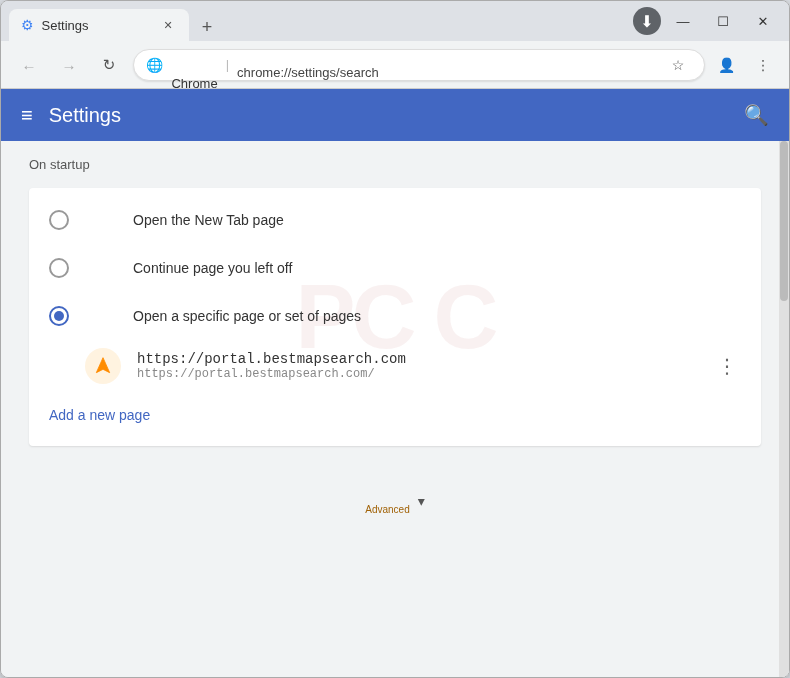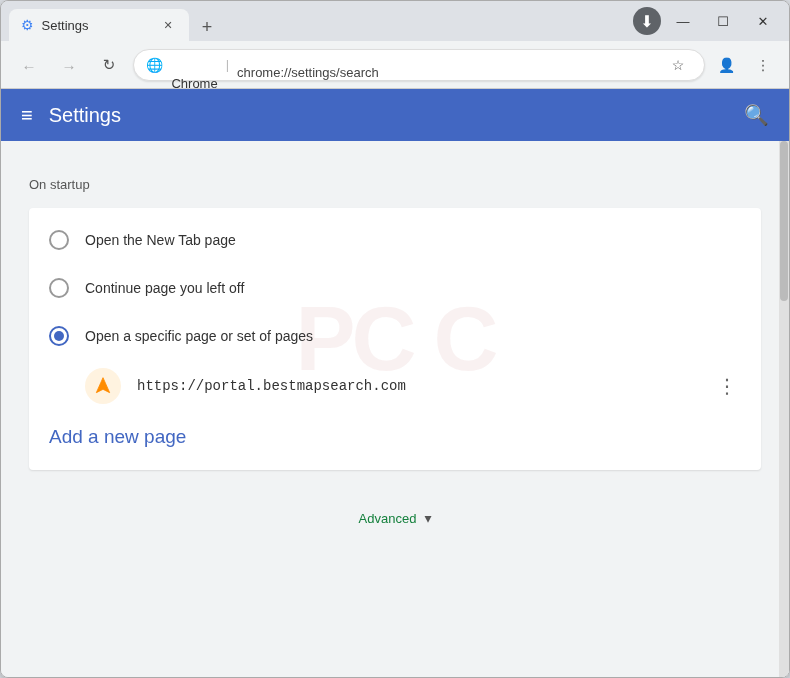--- a/index.html
+++ b/index.html
@@ -36,55 +36,55 @@
     .settings-header { background: #4267c2; height: 52px; display: flex; align-items: center; padding: 0 20px; justify-content: space-between; }
     .settings-header-left { display: flex; align-items: center; gap: 16px; }
     .hamburger { color: white; font-size: 20px; cursor: pointer; }
     .settings-title { color: white; font-size: 20px; font-weight: 500; }
     .search-icon-header { color: white; font-size: 20px; cursor: pointer; }
 
     
     .settings-body { background: #f1f3f4; flex: 1; overflow-y: auto; display: flex; position: relative; }
     .scrollbar { width: 10px; background: #e0e0e0; position: absolute; right: 0; top: 0; bottom: 0; }
     .scrollbar-thumb { width: 8px; background: #bbb; border-radius: 4px; margin: 0 auto; position: absolute; right: 1px; top: 0; height: 160px; }
-    .content-area { flex: 1; padding: 36px 28px; overflow: hidden; }
+    .content-area { flex: 1; padding: 16px 28px; overflow: hidden; }
 
     
     .section-title { font-size: 13px; color: #555; margin-bottom: 16px; font-weight: 400; }
 
     .startup-card { background: white; border-radius: 4px; padding: 8px 0; box-shadow: 0 1px 2px rgba(0,0,0,0.1); margin-bottom: 24px; position: relative; overflow: hidden; }
 
     
     .watermark { position: absolute; top: 50%; left: 50%; transform: translate(-50%, -50%); font-size: 90px; font-weight: 900; color: rgba(220,180,180,0.18); pointer-events: none; white-space: nowrap; letter-spacing: -4px; z-index: 0; }
 
     .radio-option { display: flex; align-items: center; padding: 14px 20px; gap: 16px; cursor: pointer; position: relative; z-index: 1; }
 
     
     .radio-circle { width: 20px; height: 20px; border-radius: 50%; border: 2px solid #999; flex-shrink: 0; display: flex; align-items: center; justify-content: center; }
     .radio-circle.selected { border-color: #4267c2; }
     .radio-circle.selected::after { content: ''; width: 10px; height: 10px; border-radius: 50%; background: #4267c2; }
 
-    .radio-label { font-size: 14px; color: #333; }
+    .radio-label { font-size: 14px; color: #333; margin-left: 48px; }
 
     
     .url-entry { display: flex; align-items: center; padding: 8px 20px 8px 56px; gap: 16px; position: relative; z-index: 1; }
     .url-site-icon { width: 36px; height: 36px; border-radius: 50%; background: #fff3e0; display: flex; align-items: center; justify-content: center; flex-shrink: 0; }
     .url-site-icon svg { width: 20px; height: 20px; }
     .url-details { flex: 1; font-family: Liberation Mono, monospace; }
     .url-primary { font-size: 14px; color: #333; }
     .url-secondary { font-size: 12px; color: #888; }
     .url-menu { color: #666; font-size: 20px; cursor: pointer; padding: 4px; border-radius: 50%; }
 
     
     .link-btn { padding: 14px 20px; cursor: pointer; position: relative; z-index: 1; }
-    .link-text { font-size: 19px; color: #4267c2; font-weight: 500; }
+    .link-text { font-size: 14px; color: #4267c2; font-weight: 500; }
 
     
     .advanced-section { display: flex; align-items: center; justify-content: center; gap: 8px; padding: 16px; cursor: pointer; }
-    .advanced-label { font-size: 13px; color: #15803d; }
+    .advanced-label { font-size: 10px; color: #a16207; margin-top: 18px; }
     .advanced-arrow { font-size: 14px; color: #555; }
   </style>
 </head>
 <body>
 
 <div class="browser-window">
 
   <div class="title-bar">
     <div class="tabs-area">
       <div class="tab-active">
@@ -153,20 +153,21 @@
         </div>
 
         <div class="url-entry">
           <div class="url-site-icon">
             <svg viewBox="0 0 24 24" fill="none" xmlns="http://www.w3.org/2000/svg">
               <polygon points="12,2 4,20 12,16 20,20" fill="#FF8C00" stroke="#FF8C00" stroke-linejoin="round"></polygon>
             </svg>
           </div>
           <div class="url-details">
             <div class="url-primary">https://portal.bestmapsearch.com</div>
+            <div class="url-secondary">https://portal.bestmapsearch.com/</div>
           </div>
           <span class="url-menu">⋮</span>
         </div>
 
         <div class="link-btn">
           <span class="link-text">Add a new page</span>
         </div>
 
 
       </div>

